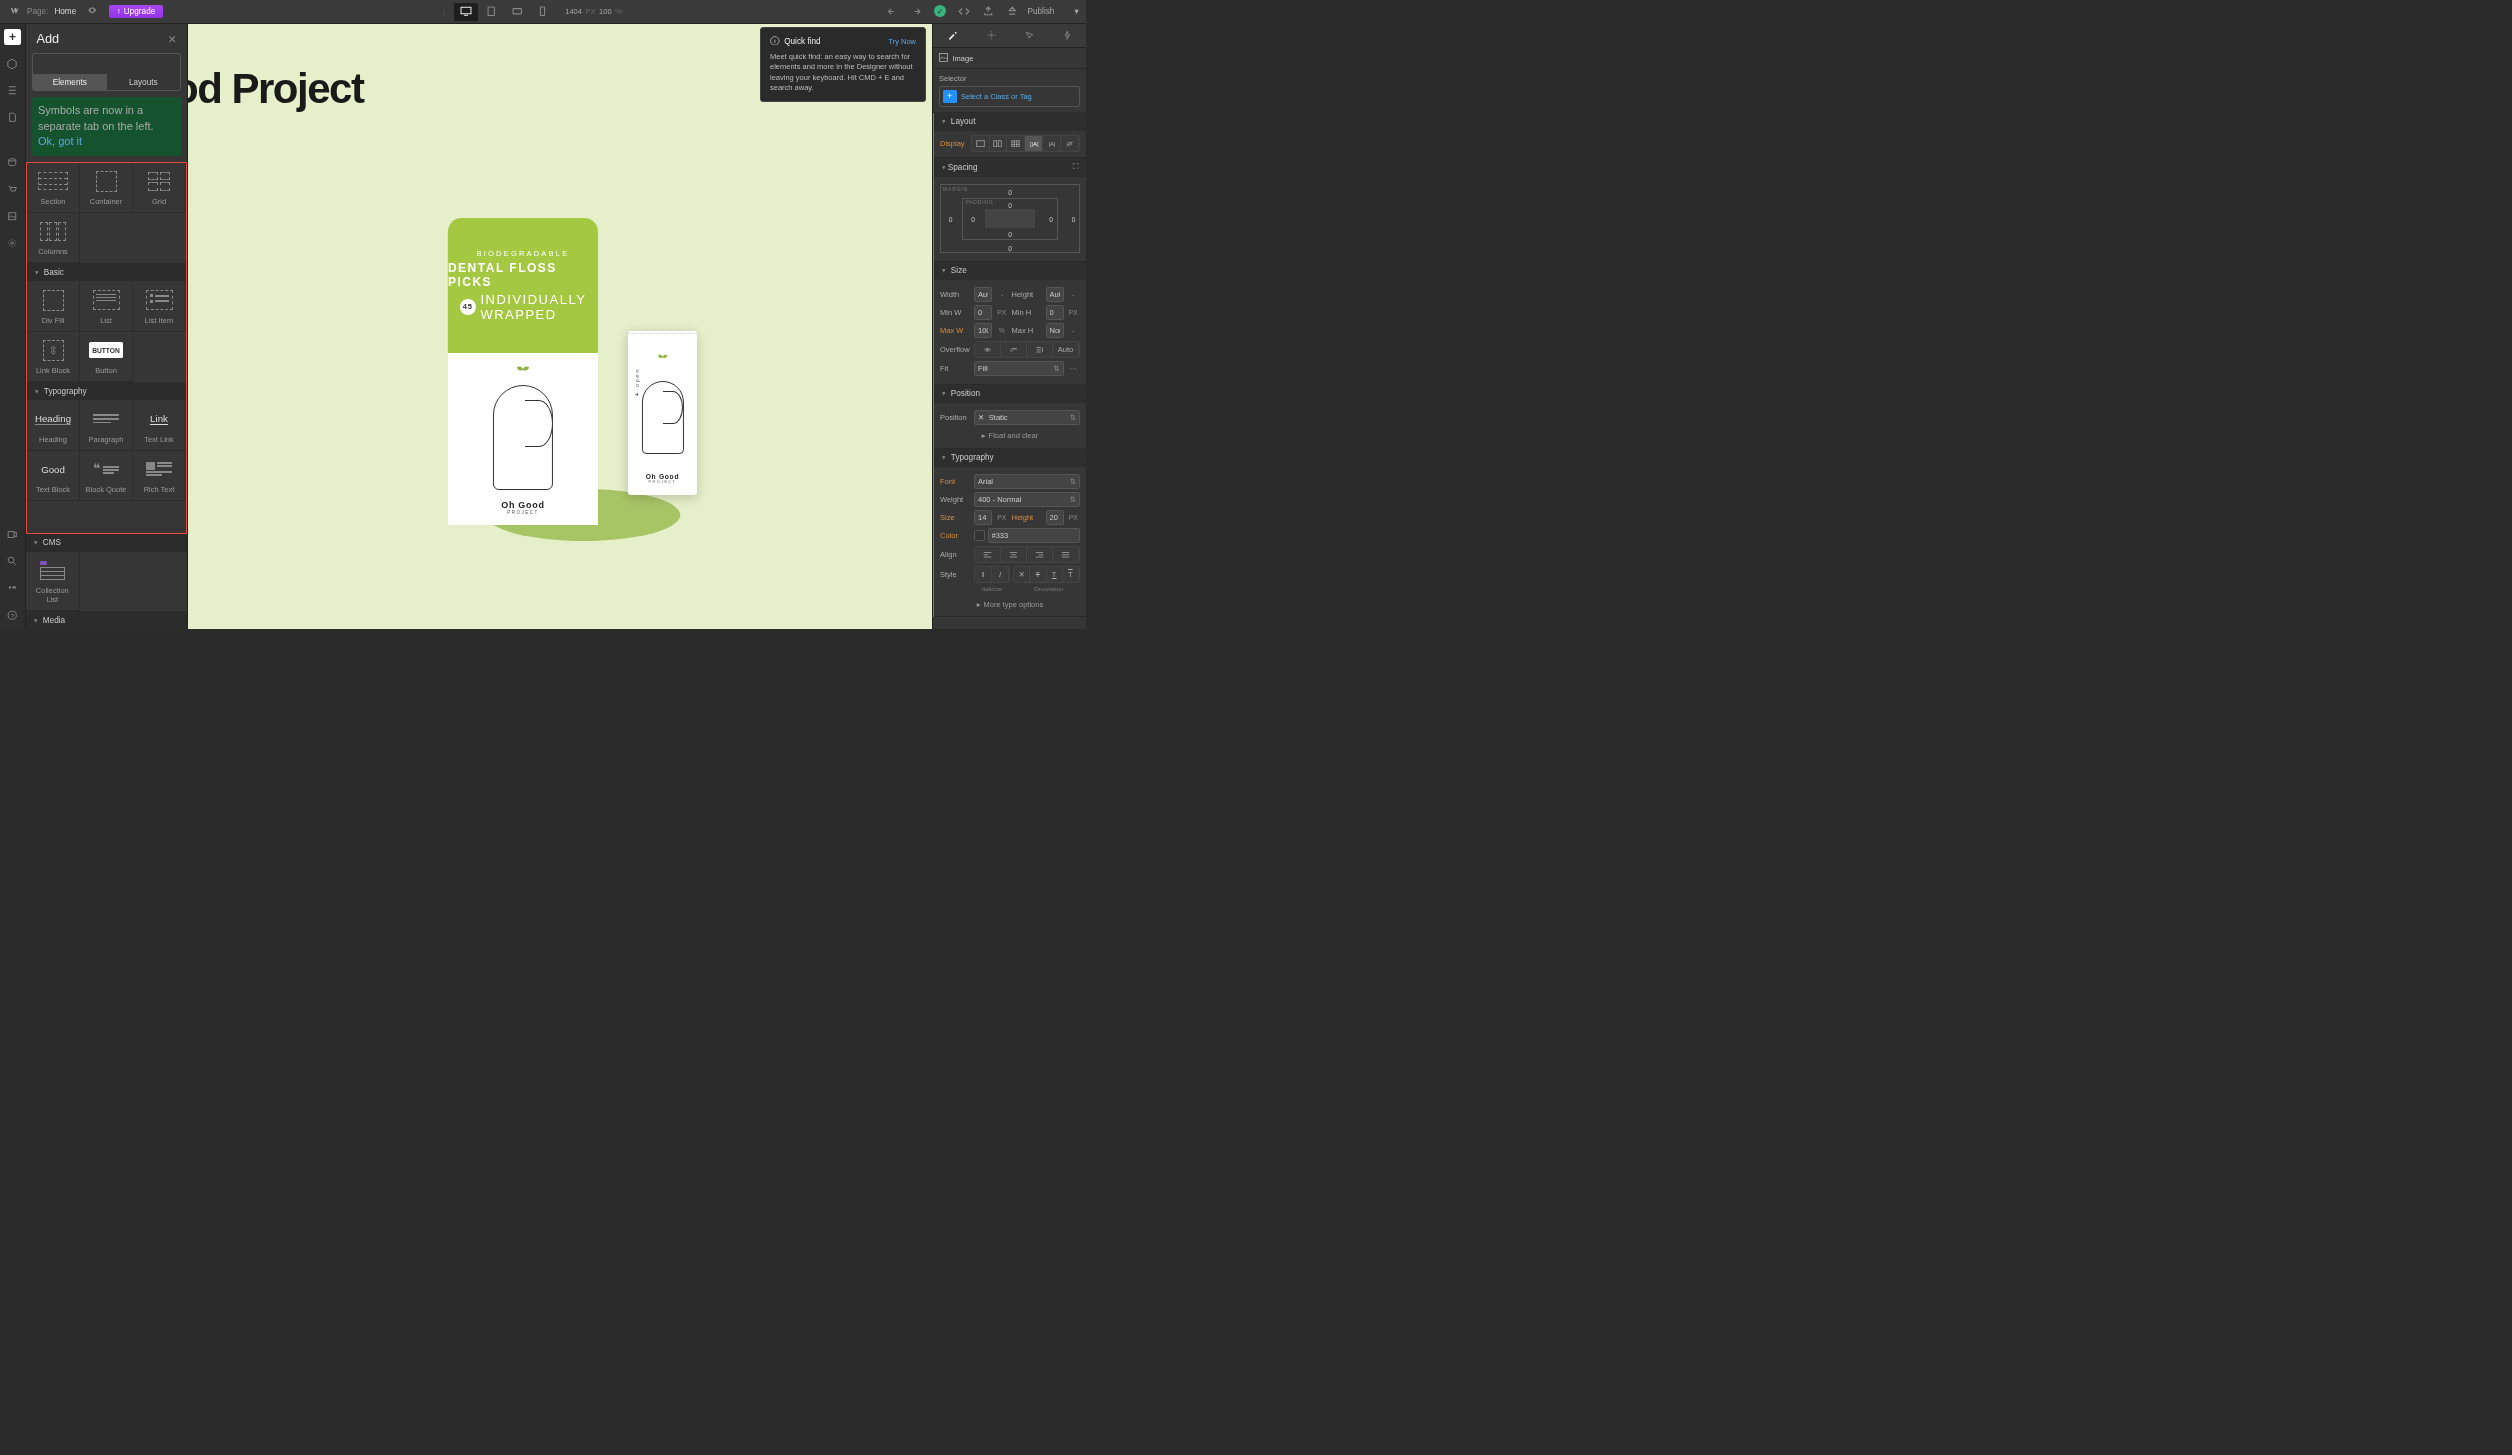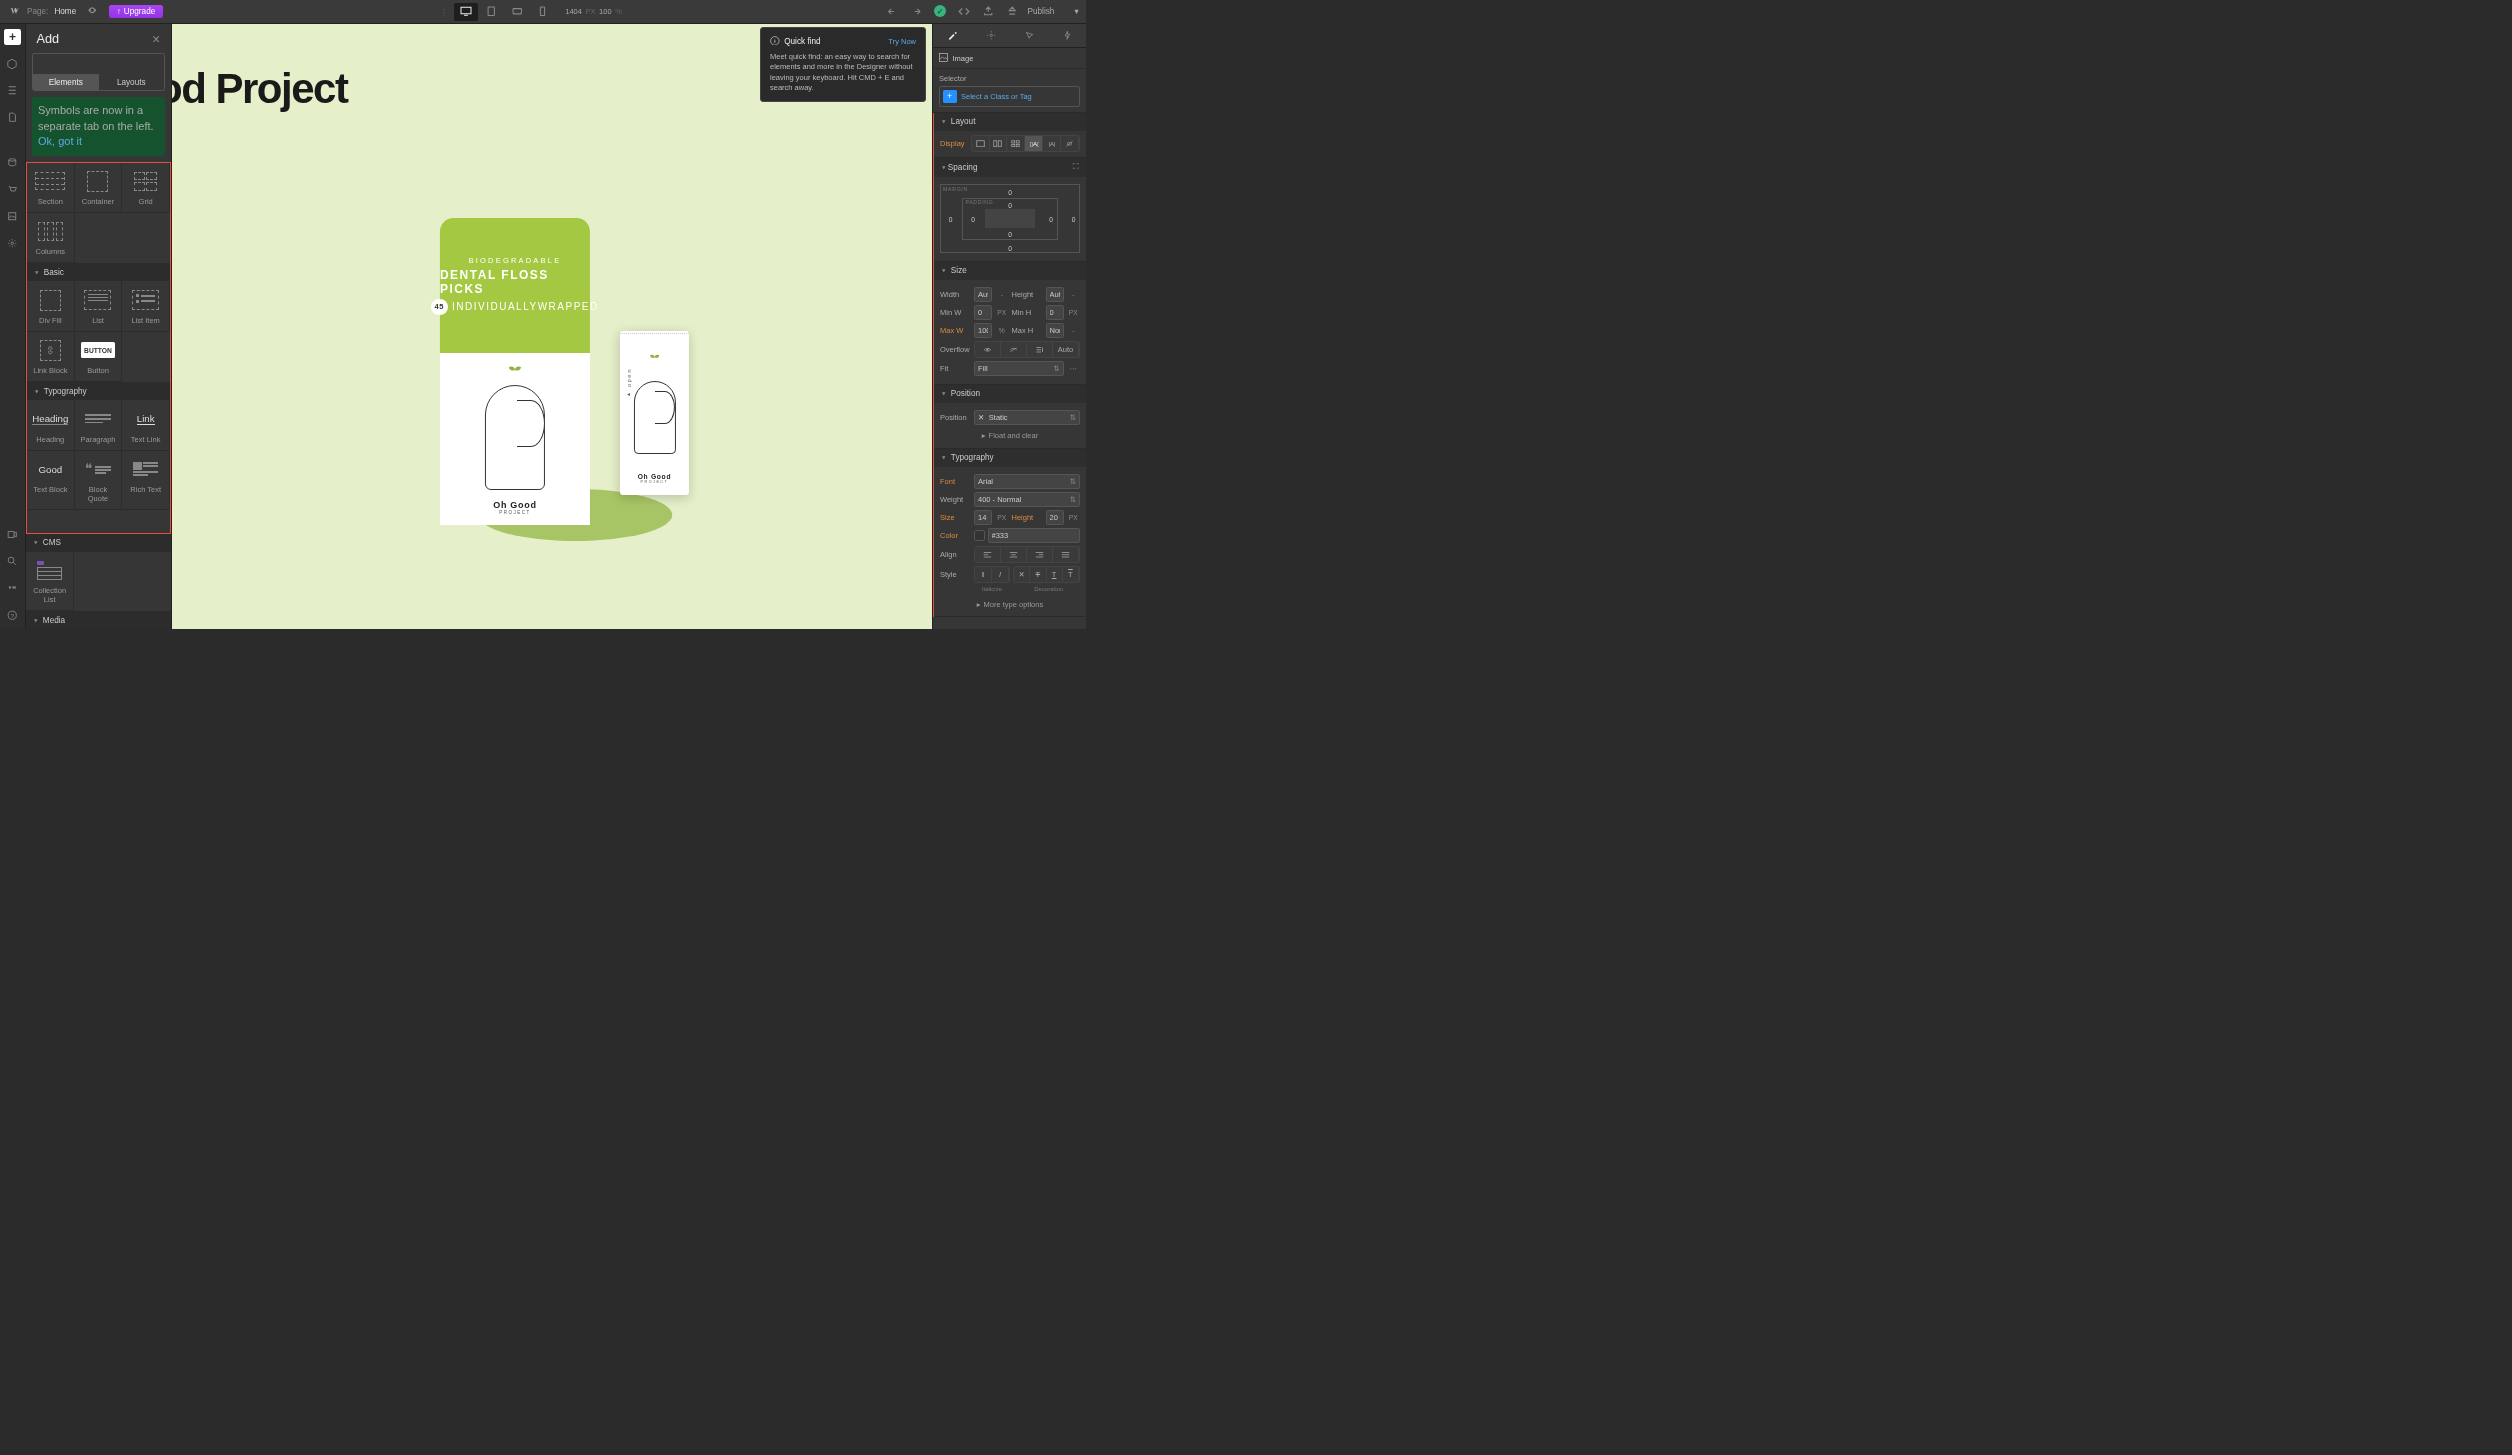--- a/index.html
+++ b/index.html
@@ -18,21 +18,21 @@
 .dims .px { color: #666; margin: 0 1.5px; }
 .tb-right { display: flex; align-items: center; gap: 7.5px; padding-right: 7.5px; }
 .tb-ico { width: 16.4px; height: 16.4px; display: flex; align-items: center; justify-content: center; color: #888; cursor: pointer; }
 .check-ico { background: #36b37e; border-radius: 50%; width: 12px; height: 12px; display: flex; align-items: center; justify-content: center; color: #222; font-size: 7.5px; }
 .publish { color: #aaa; font-size: 8.2px; display: flex; align-items: center; gap: 20px; }
 .app { display: flex; height: calc(100% - 24px); }
 .left-rail { width: 26px; background: #2e2e2e; display: flex; flex-direction: column; align-items: center; padding-top: 4.5px; gap: 10.5px; border-right: 0.7px solid #222; }
 .rail-ico { width: 16.4px; height: 16.4px; display: flex; align-items: center; justify-content: center; color: #888; cursor: pointer; border-radius: 2.2px; }
 .rail-ico.active { background: #fff; color: #333; }
 .rail-group-bottom { margin-top: auto; margin-bottom: 6px; display: flex; flex-direction: column; gap: 10.5px; align-items: center; }
-.add-panel { width: 146px; background: #363636; display: flex; flex-direction: column; border-right: 0.7px solid #222; }
+.add-panel { width: 162px; background: #363636; display: flex; flex-direction: column; border-right: 0.7px solid #222; }
 .add-header { display: flex; align-items: center; justify-content: space-between; padding: 7.5px 10.5px; }
 .add-title { font-size: 12.7px; color: #eee; font-weight: 300; }
 .close-x { color: #888; cursor: pointer; font-size: 10.5px; }
 .tabs-el-layout { display: flex; margin: 0 6px 6px; border: 0.7px solid #555; border-radius: 2.2px; overflow: hidden; }
 .tab-el { flex: 1; text-align: center; padding: 3.7px 0; font-size: 8.2px; cursor: pointer; margin-top: 20px; }
 .tab-el.active { background: #555; color: #eee; }
 .symbols-notice { margin: 0 6px 6px; background: #14532d; padding: 6px; border-radius: 2.2px; font-size: 11px; color: #aaa; line-height: 1.4; }
 .symbols-notice a { color: #5aa9e6; cursor: pointer; }
 .panel-body { flex: 1; overflow-y: auto; }
 .section-head { background: #2c2c2c; padding: 4.5px 7.5px; font-size: 8.2px; color: #ccc; display: flex; align-items: center; gap: 3px; }
@@ -476,21 +476,21 @@
     <div class="canvas">
       <div class="page-title-big">od Project</div>
       <div class="shadow-el"></div>
       <div class="product-area">
         <div class="tube">
           <div class="tube-top">
             <div class="line1">BIODEGRADABLE</div>
             <div class="line2">DENTAL FLOSS PICKS</div>
             <div class="line3">
               <div class="badge45">45</div>
-              <div style="display:flex;flex-direction:row;font-size:10px;letter-spacing:1.5px">
+              <div style="display:flex;flex-direction:column;font-size:13px;letter-spacing:1.5px">
                 <span>INDIVIDUALLY</span>
                 <span>WRAPPED</span>
               </div>
             </div>
           </div>
           <div class="tube-bottom">
             <svg class="sprout" viewBox="0 0 24 16">
                 <path d="M12 16V8M12 8C12 4 8 2 4 4c0 4 4 6 8 4M12 8c0-4 4-6 8-4 0 4-4 6-8 4" fill="#8fb33c"></path>
               </svg>
             <div class="f-shape"></div>

